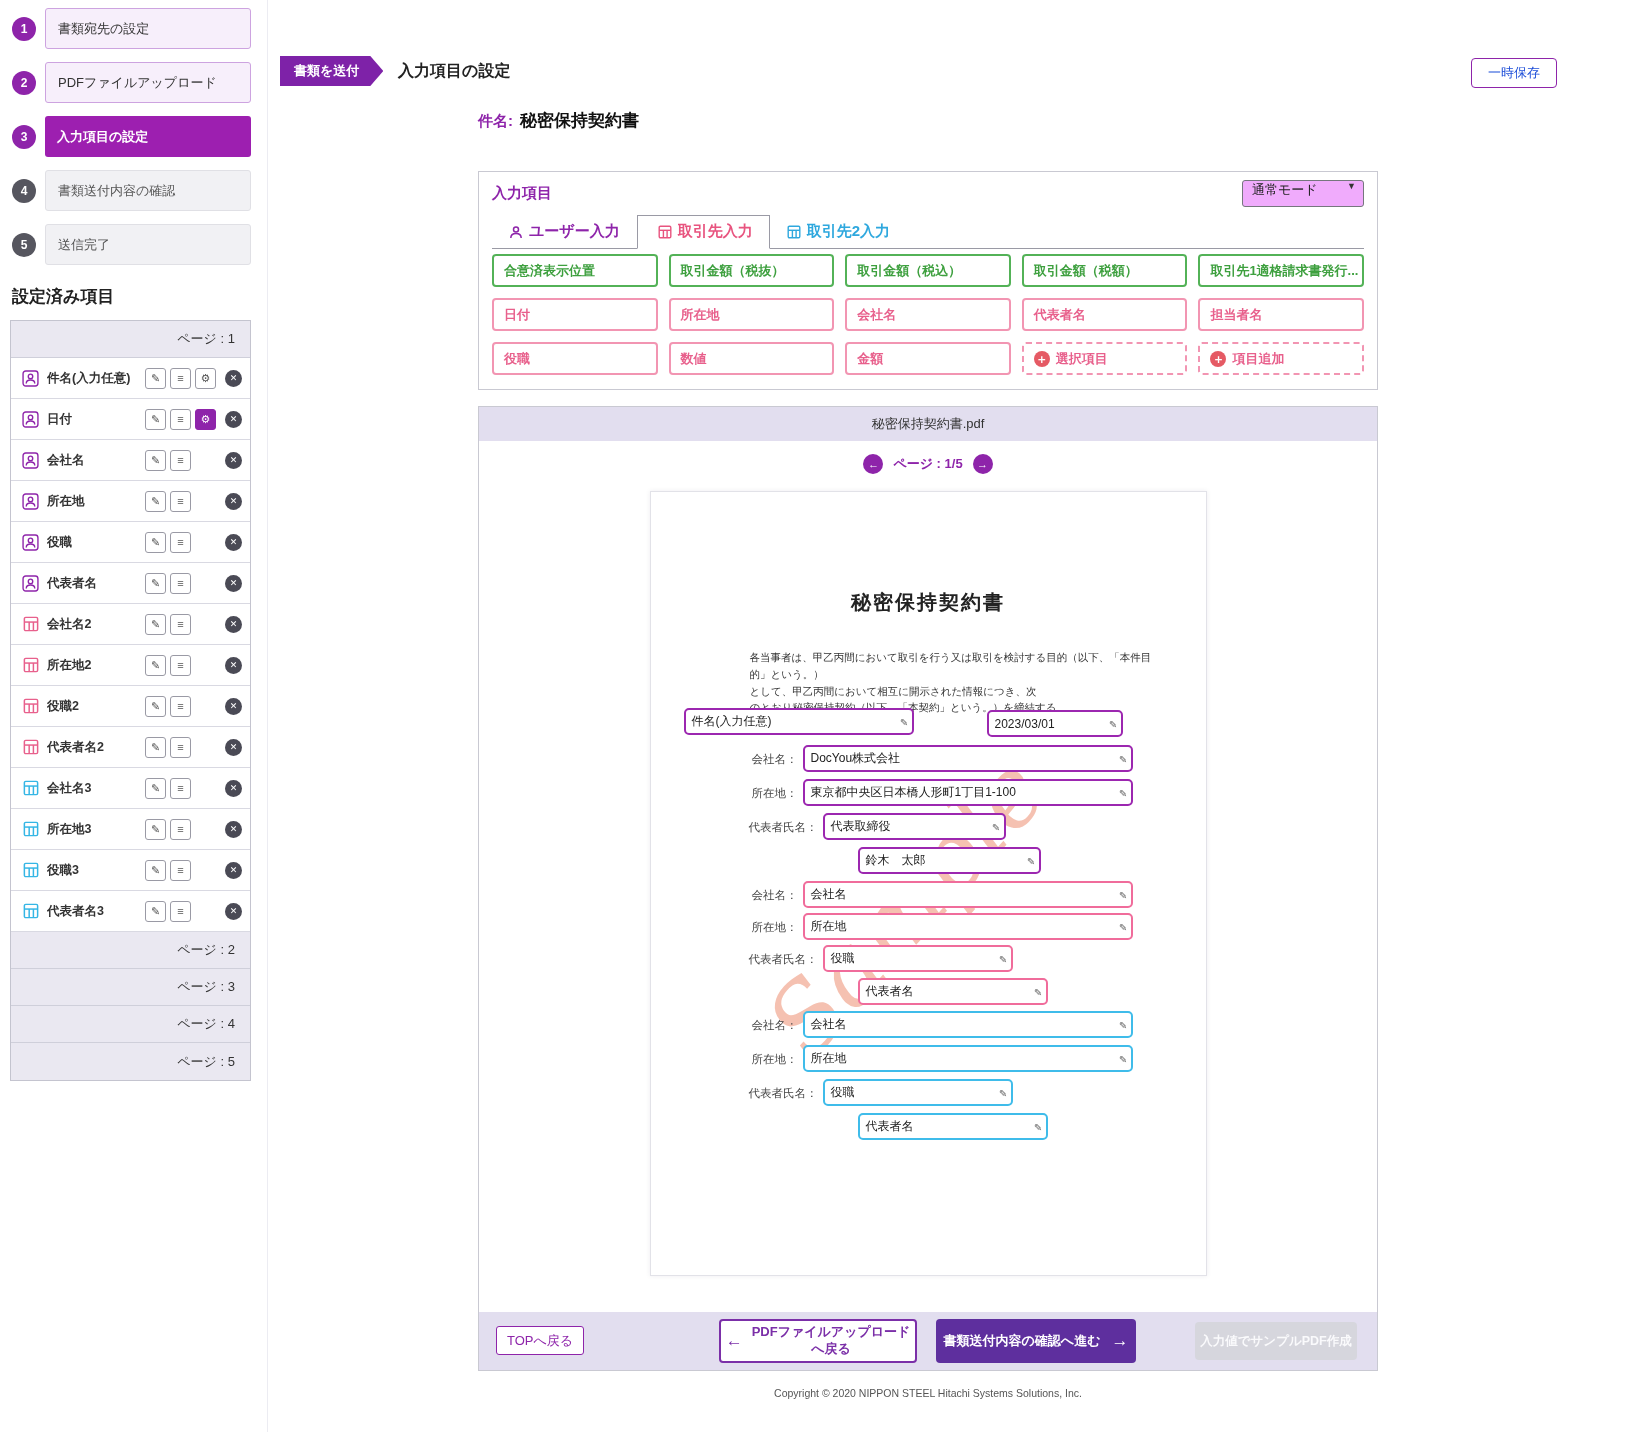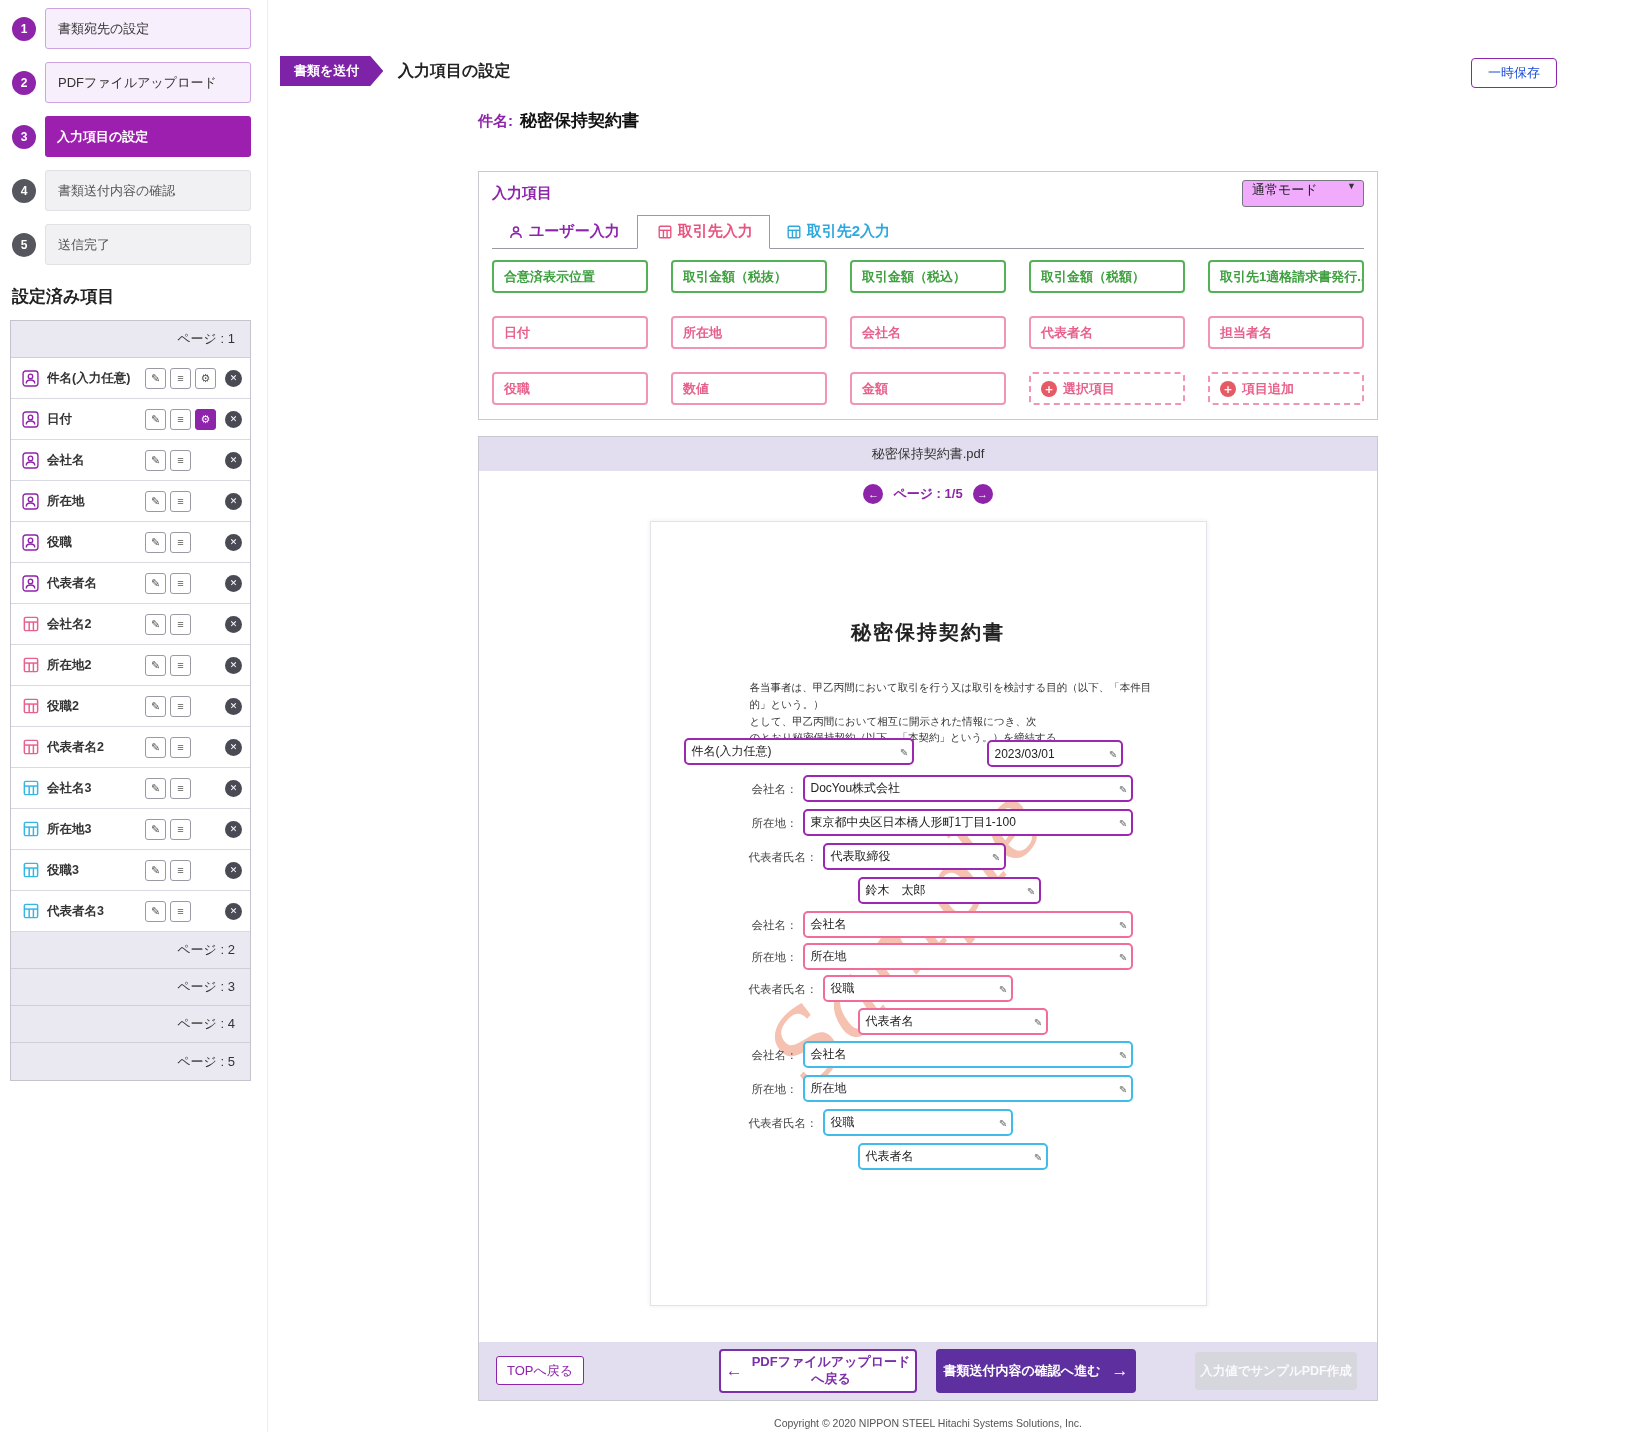--- a/index.html
+++ b/index.html
@@ -71,21 +71,21 @@
                  padding:0 7px 0 9px; cursor:pointer; }
   .mode-caret { font-size:9px; color:#333; }
   .tabs { display:flex; margin-top:12px; border-bottom:1px solid #9a9aa5; }
   .tab { display:flex; align-items:center; gap:6px; padding:6px 16px 7px; font-size:15px; font-weight:bold;
          margin-bottom:-1px; background:transparent; border:1px solid transparent; cursor:pointer;text-align:center; }
   .tab.on { background:#fff; border:1px solid #9a9aa5; border-bottom-color:#fff; }
   .tab.v-user { color:#8E24AA; } .tab.v-user .ic-person { display:block; }
   .tab.v-partner { color:#E8547F;padding-left:20px; } .tab.v-partner .ic-grid { display:block; }
   .tab.v-partner2 { color:#2FA8DE; } .tab.v-partner2 .ic-grid { display:block; }
 
-  .chips { display:grid; grid-template-columns:repeat(5,1fr); gap:23px; margin-top:11px; }
+  .chips { display:grid; grid-template-columns:repeat(5,1fr); gap:11px; margin-top:5px; }
   .chip { height:33px; border-radius:4px; background:#fff; font-size:13px; font-weight:bold; display:flex; align-items:center;
           padding:0 10px; gap:6px; border:2px solid; white-space:nowrap; overflow:hidden; }
   .chip.v-green  { border-color:#53B257; color:#3EA03F; }
   .chip.v-pink   { border-color:#F295B2; color:#E8608C; }
   .chip.v-dashed { border:2px dashed #F295B2; color:#E8608C; }
   .chip-plus { display:none; width:16px; height:16px; border-radius:50%; background:#E55A64; color:#fff; font-size:12px;
                align-items:center; justify-content:center; flex:none; line-height:1; }
   .chip.v-dashed .chip-plus { display:inline-flex; }
 
   

